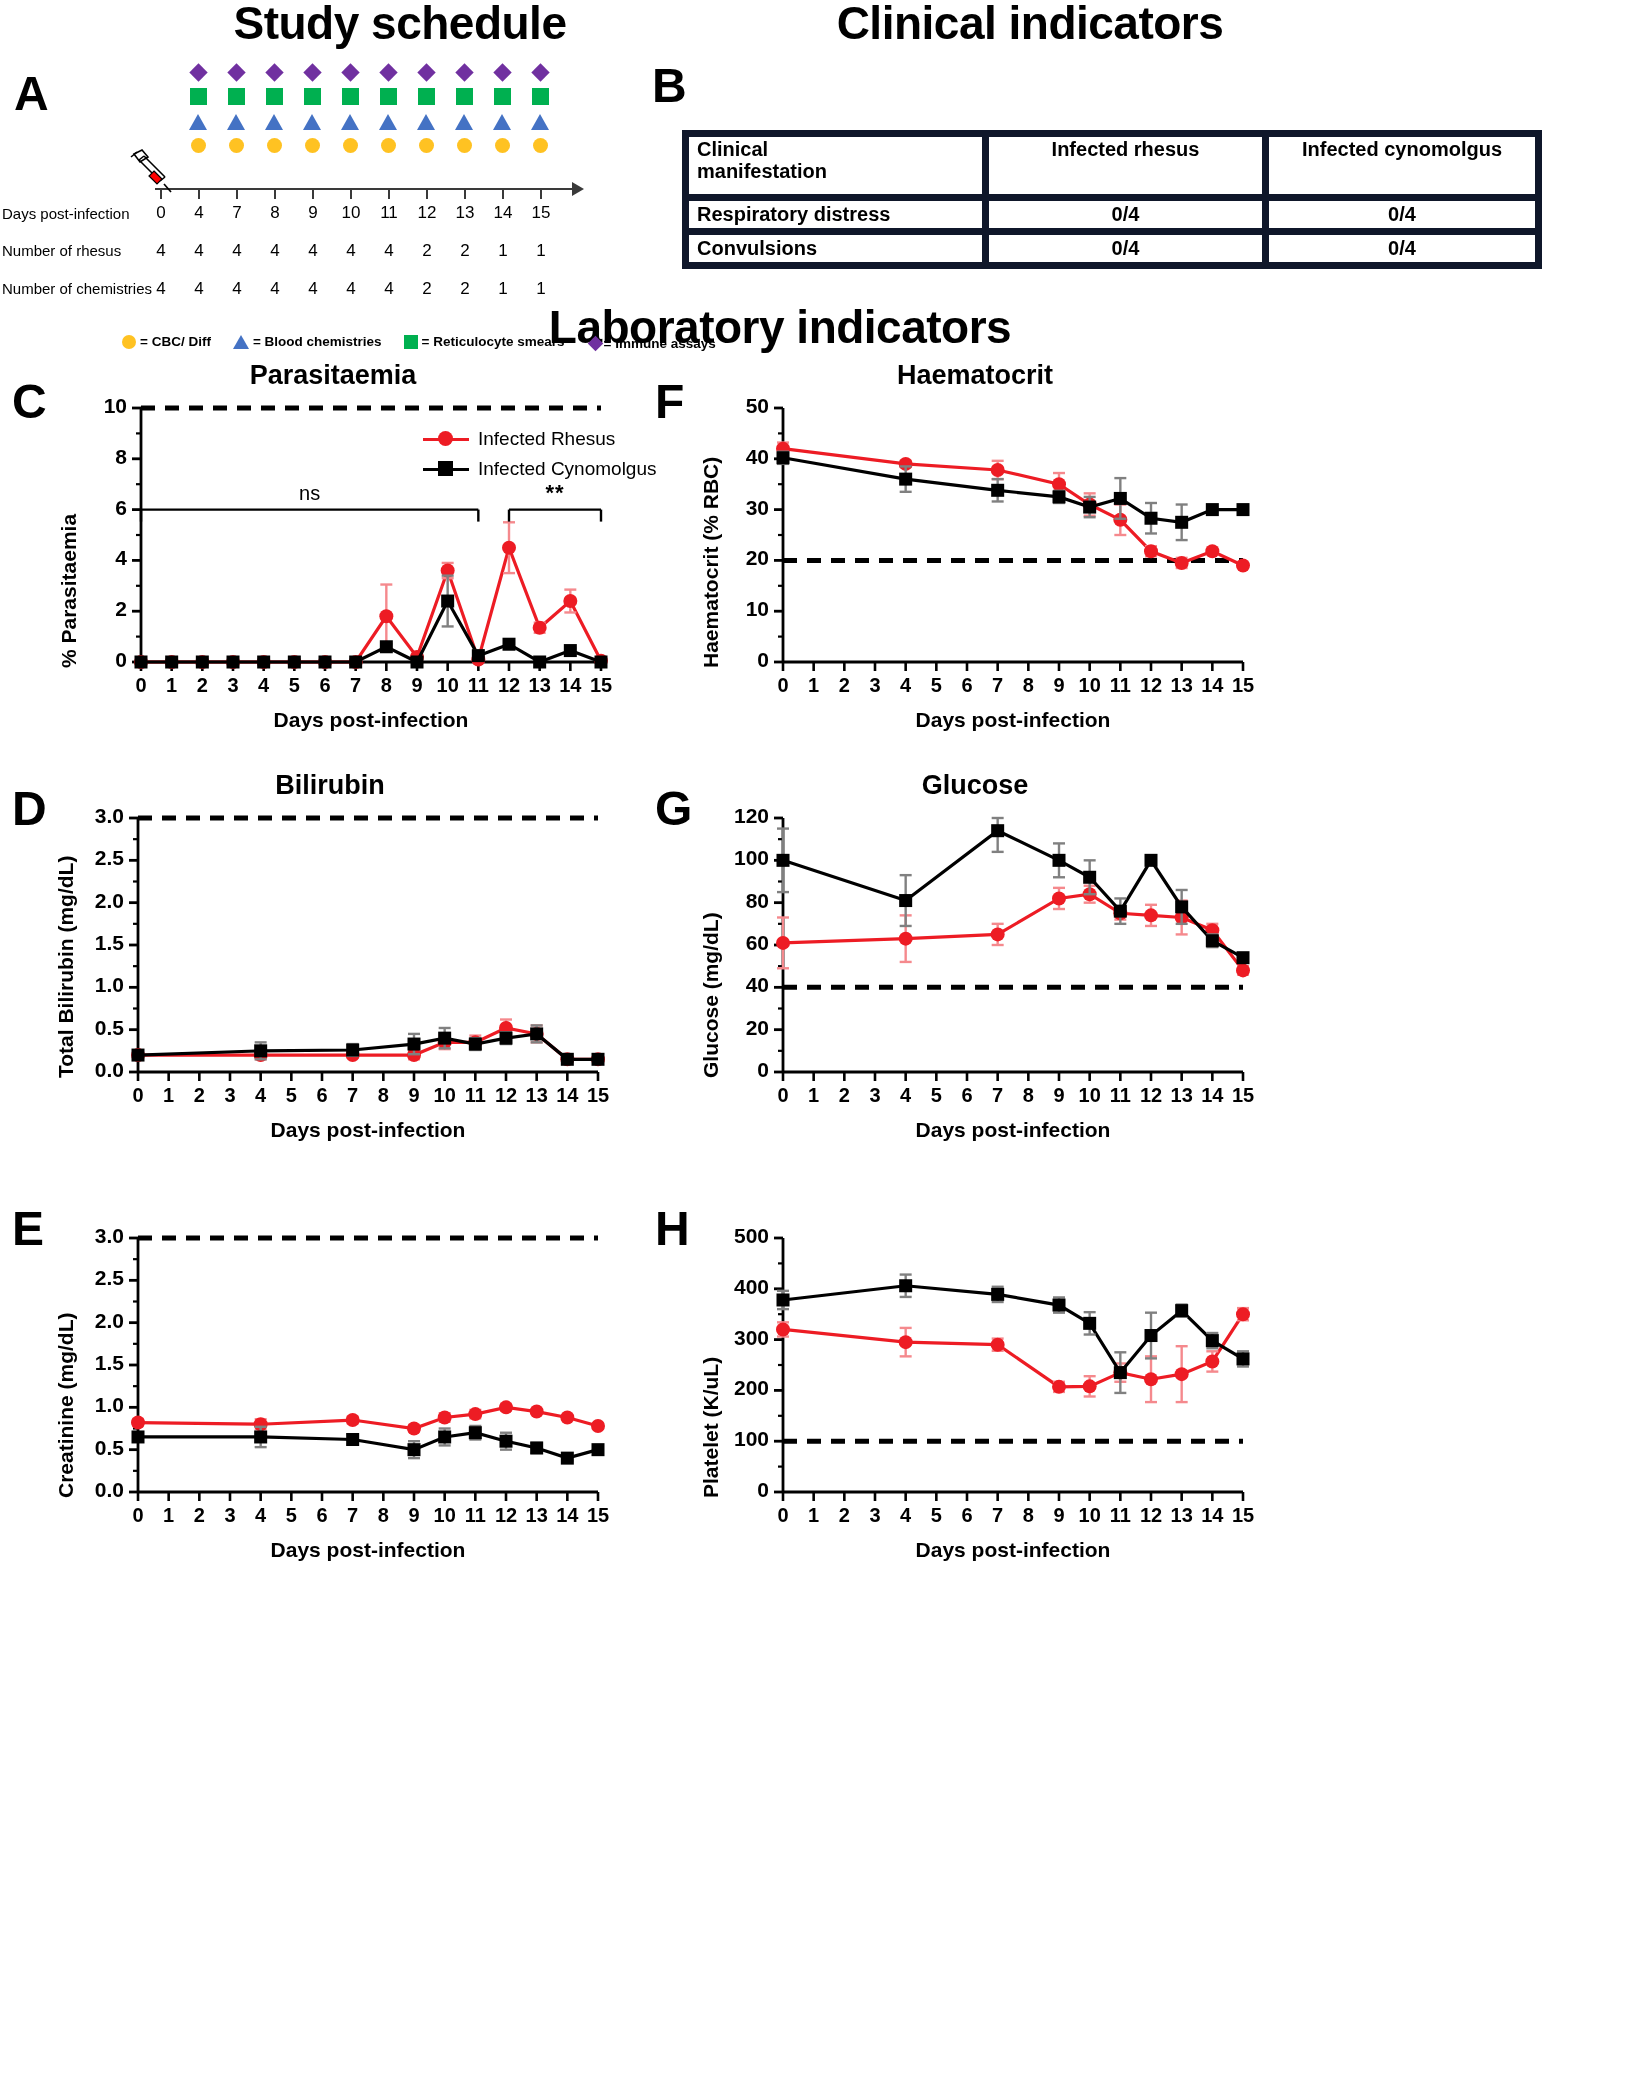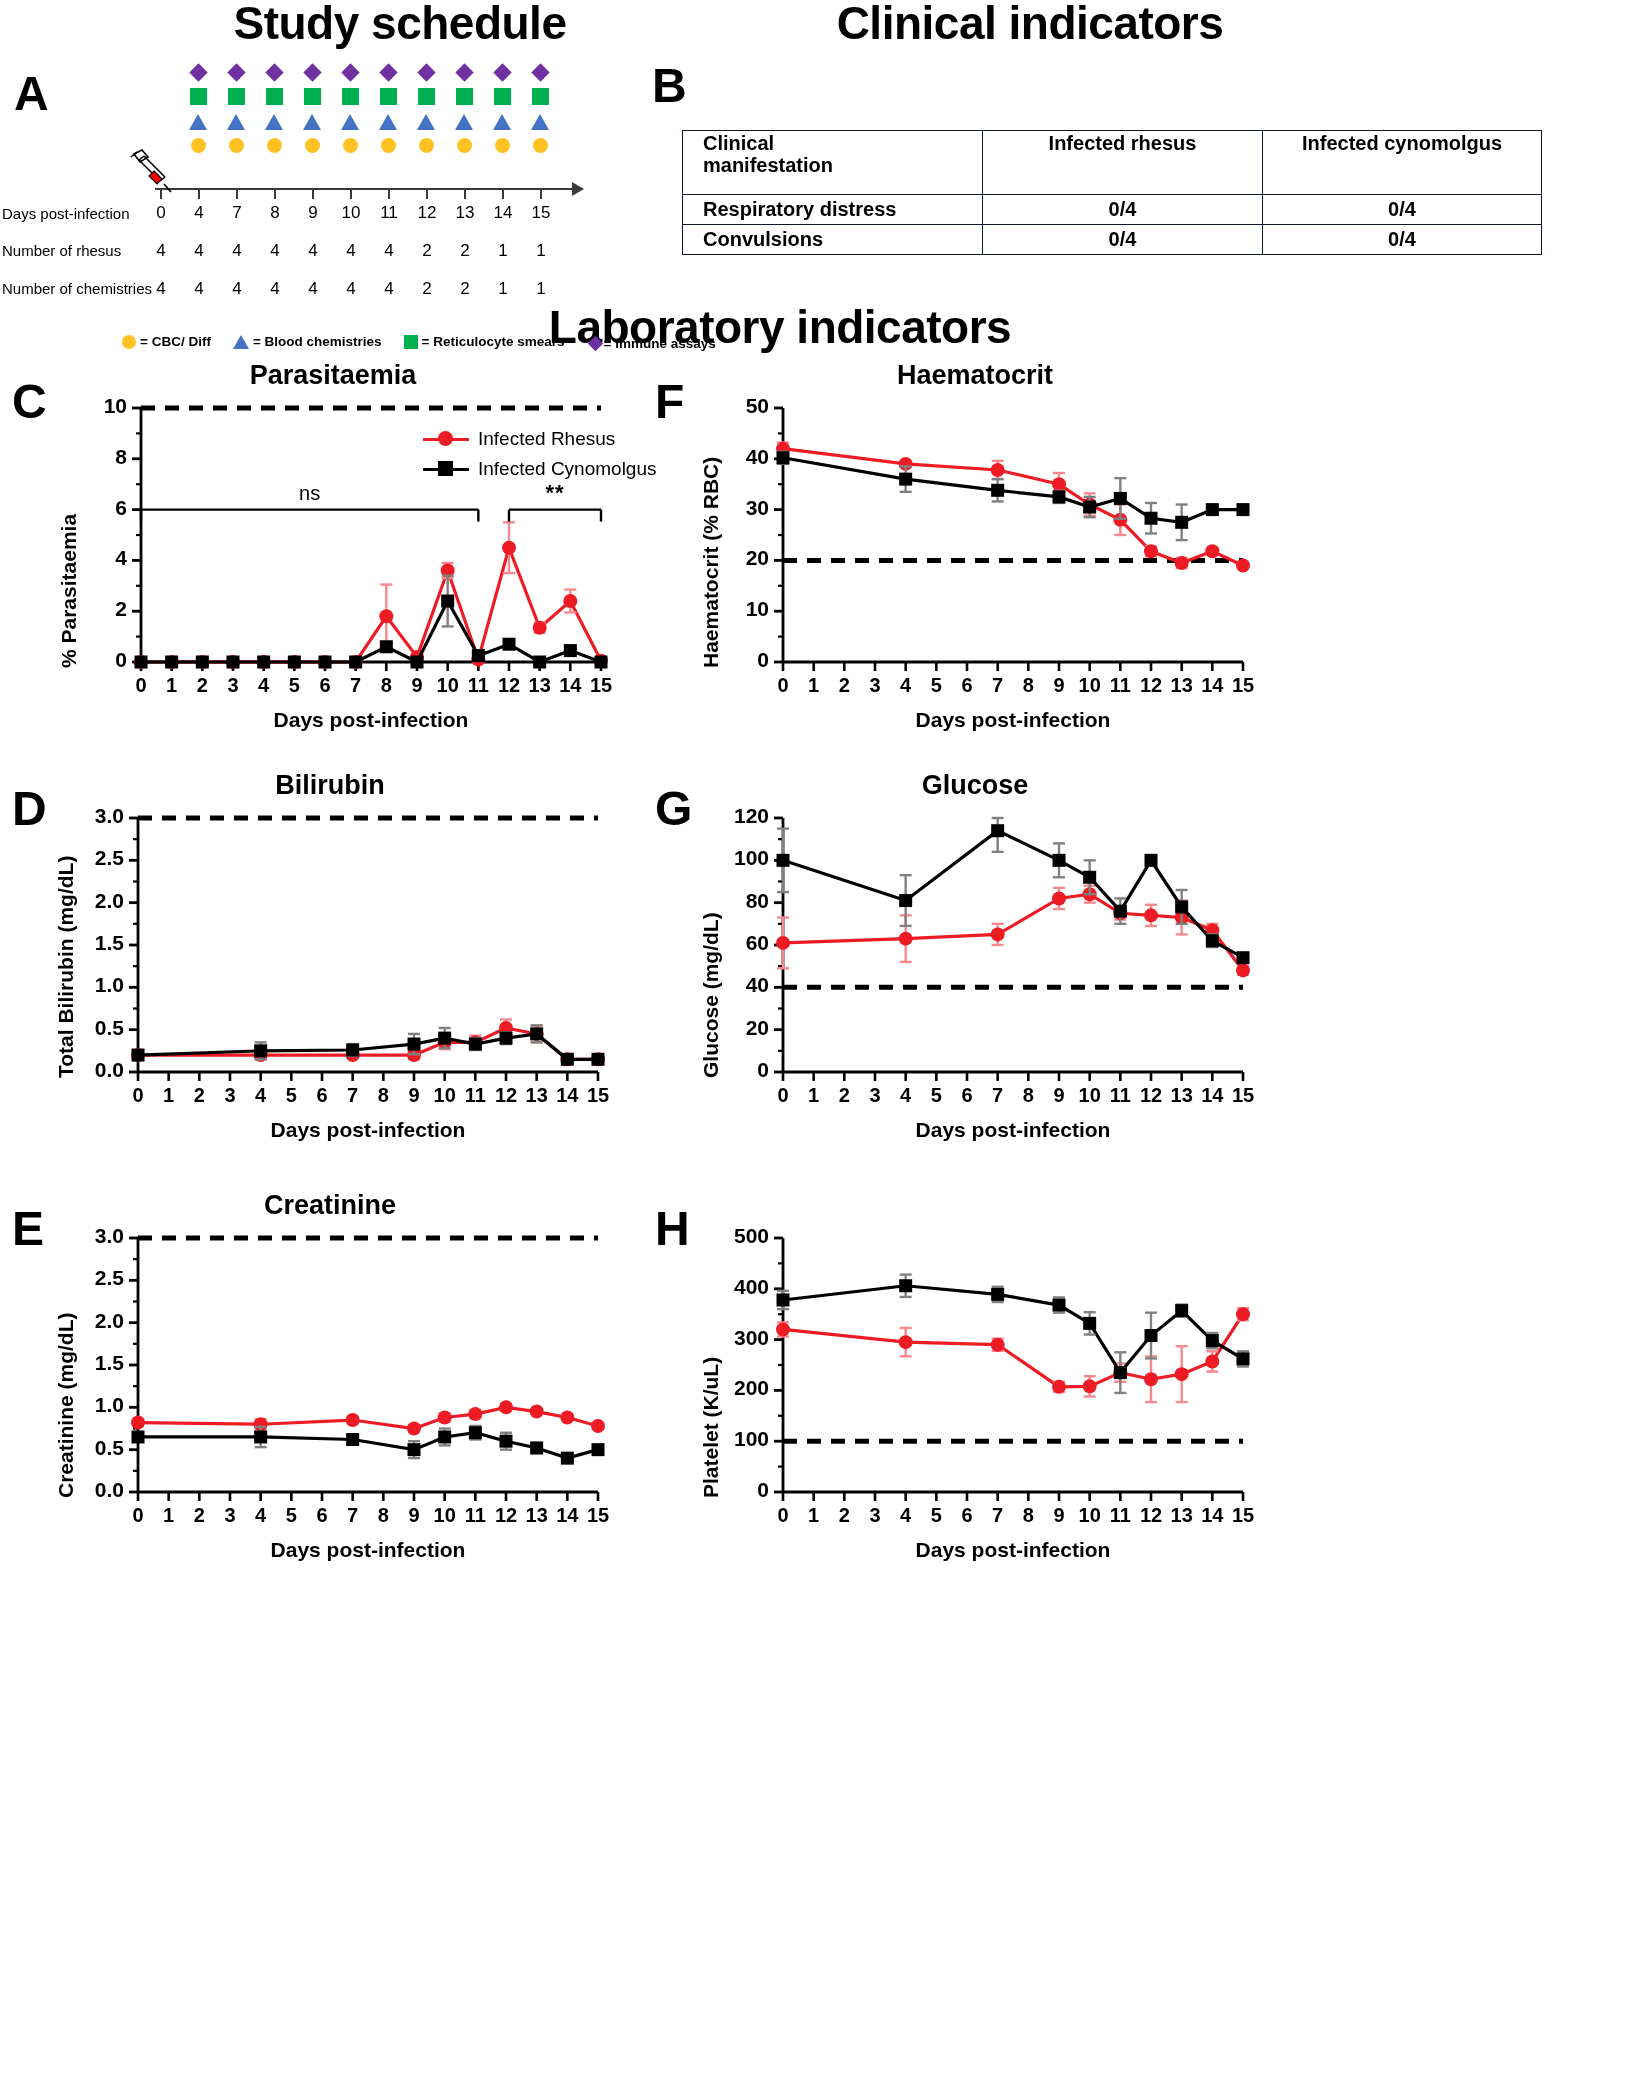--- a/index.html
+++ b/index.html
@@ -59,21 +59,21 @@
   .legend-A .lsym { margin-right:4px; display:inline-block; }
 
   
   #panelB-letter { left:652px; top:62px; }
   #panelB-table { left:682px; top:130px; width:860px; }
   table.clin {
     border-collapse: collapse; width:100%;
     font-size:20px; font-weight:bold;
   }
   table.clin td, table.clin th {
-    border:1px solid #0f172a; padding:2px 20px; text-align:left; height:30px;
+    border:7px solid #0f172a; padding:2px 8px; text-align:left; height:30px;
   }
   table.clin th { text-align:left; }
   table.clin td.num, table.clin th.num { text-align:center; }
   table.clin thead th { vertical-align:top; line-height:1.08; height:64px; }
 
   
   .chart-wrap { position:absolute; }
   .chart-title { position:absolute; width:100%; text-align:center; font-weight:bold; font-size:27px; top:0; }
   .ylabel {
     position:absolute; transform-origin: 0 0; transform: rotate(-90deg);
@@ -554,21 +554,20 @@
     <div class="xtick" style="left: 409.667px; top: 314px;">10</div>
     <div class="xtick" style="left: 440.333px; top: 314px;">11</div>
     <div class="xtick" style="left: 471px; top: 314px;">12</div>
     <div class="xtick" style="left: 501.667px; top: 314px;">13</div>
     <div class="xtick" style="left: 532.333px; top: 314px;">14</div>
     <div class="xtick" style="left: 563px; top: 314px;">15</div>
     <div class="ylabel" style="left: 34px; top: 308px;">Total Bilirubin (mg/dL)</div>
     <div class="xlabel" style="left: 118px; top: 348px; width: 460px;">Days post-infection</div>
   </div>
 <div class="chart-wrap" id="chart-E" style="left:20px;  top:1190px; width:620px; height:400px;">
-    <div class="chart-title">Creatinine</div>
     <svg width="620" height="400" viewBox="0 0 620 400" style="position: absolute; left: 0px; top: 0px;">
       <line x1="118" y1="48" x2="118" y2="302" stroke="#000" stroke-width="2.8"></line>
       <line x1="118" y1="302" x2="578" y2="302" stroke="#000" stroke-width="2.8"></line>
       <line x1="109" y1="302" x2="118" y2="302" stroke="#000" stroke-width="2.8"></line>
       <line x1="109" y1="259.6666666666667" x2="118" y2="259.6666666666667" stroke="#000" stroke-width="2.8"></line>
       <line x1="109" y1="217.33333333333334" x2="118" y2="217.33333333333334" stroke="#000" stroke-width="2.8"></line>
       <line x1="109" y1="175" x2="118" y2="175" stroke="#000" stroke-width="2.8"></line>
       <line x1="109" y1="132.66666666666669" x2="118" y2="132.66666666666669" stroke="#000" stroke-width="2.8"></line>
       <line x1="109" y1="90.33333333333331" x2="118" y2="90.33333333333331" stroke="#000" stroke-width="2.8"></line>
       <line x1="109" y1="48" x2="118" y2="48" stroke="#000" stroke-width="2.8"></line>

